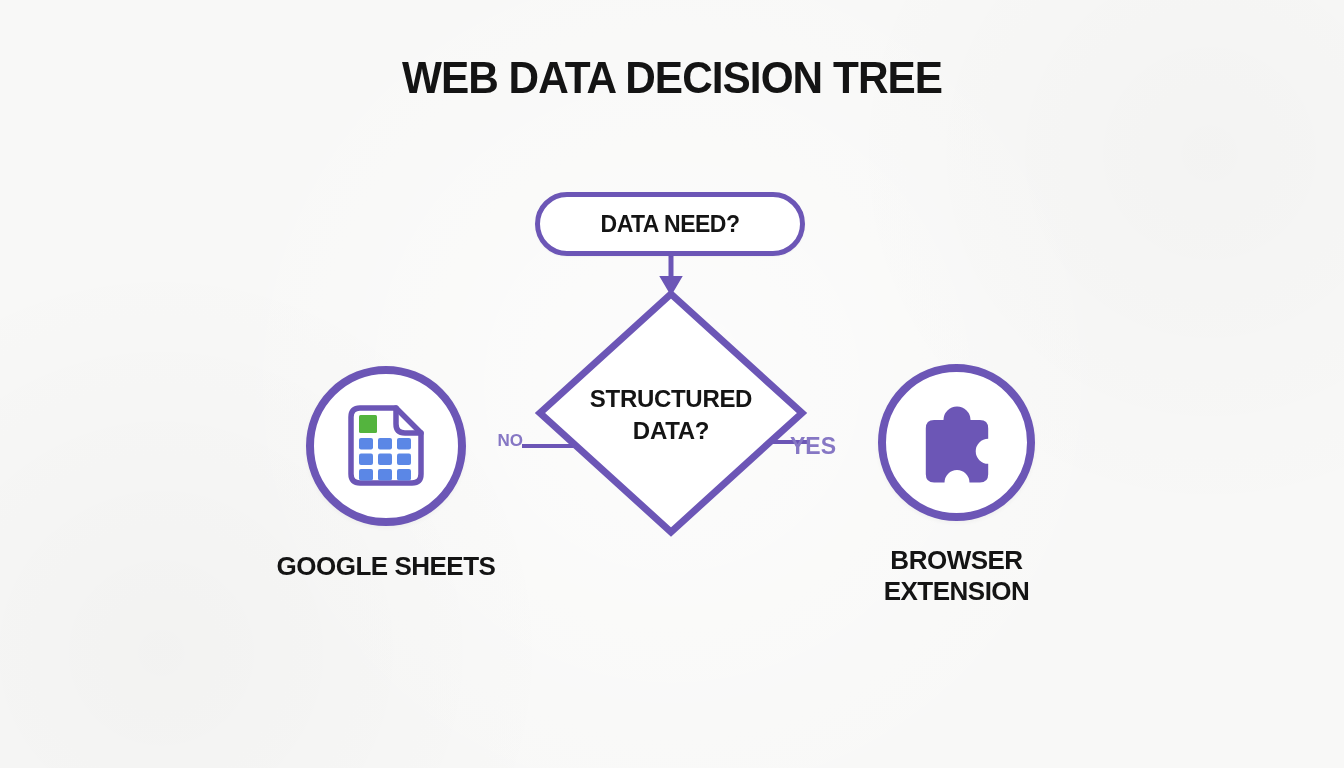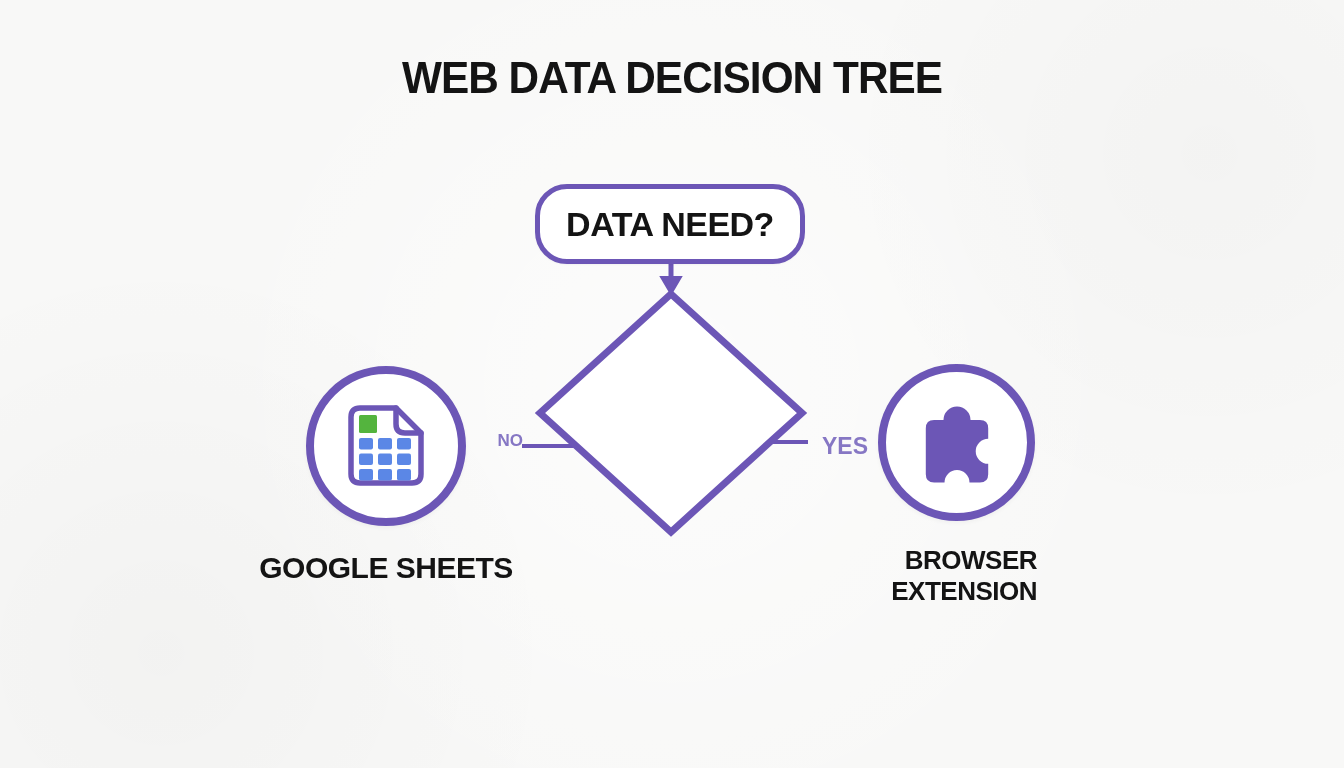--- a/index.html
+++ b/index.html
@@ -22,51 +22,51 @@
     font-family:Liberation Sans, sans-serif;
     color:var(--ink);
   }
   .title {
     position:absolute; top:52px; left:0; width:100%;
     text-align:center; font-size:45px; font-weight:bold;
     letter-spacing:-1px; transform:scaleX(0.94);
     color:var(--ink); white-space:nowrap;
   }
   .start-node {
-    position:absolute; left:535px; top:184px; width:270px; height:80px;
+    position:absolute; left:535px; top:192px; width:270px; height:64px;
     box-sizing:border-box; background:#ffffff;
     border:5px solid var(--accent); border-radius:32px;
     display:flex; align-items:center; justify-content:center;
-    font-size:34px; font-weight:bold; letter-spacing:-0.5px;
+    font-size:23px; font-weight:bold; letter-spacing:-0.5px;
     box-shadow:0 1px 2px rgba(0,0,0,0.04);
   }
   .flow-svg { position:absolute; left:0; top:0; width:1344px; height:768px; }
   .flow-stroke { stroke:var(--accent); }
   .diamond-label {
     position:absolute; left:581px; top:383px; width:180px;
     text-align:center; font-size:24px; font-weight:bold;
     line-height:1.35; letter-spacing:-0.3px; color:var(--ink);
   }
   .edge-label { position:absolute; font-weight:bold; color:var(--edge); }
   .edge-no  { left:458px; top:431px; width:65px; text-align:right; font-size:17px; }
-  .edge-yes { left:790px; top:433px; font-size:23px;margin-left:32px; }
+  .edge-yes { left:790px; top:433px; font-size:23px; }
   .node-circle {
     position:absolute; background:#ffffff; box-sizing:border-box;
     border:8px solid var(--accent); border-radius:50%;
     display:flex; align-items:center; justify-content:center;
     box-shadow:0 2px 4px rgba(0,0,0,0.04);
   }
   .circle-left  { left:306px; top:366px; width:160px; height:160px; }
   .circle-right { left:878px; top:364px; width:157px; height:157px; }
   .node-label {
     position:absolute; text-align:center; font-weight:bold;
     letter-spacing:-0.5px; color:var(--ink);
   }
-  .label-sheets { left:236px; top:551px; width:300px; font-size:30px;text-align:center; }
-  .label-ext    { left:876px; top:545px; width:161px; font-size:26px; line-height:1.18;text-align:right; }
+  .label-sheets { left:236px; top:551px; width:300px; font-size:26px;text-align:center; }
+  .label-ext    { left:876px; top:545px; width:161px; font-size:26px; line-height:1.18; }
   .sheet-outline { fill:#ffffff; stroke:var(--accent); stroke-width:5.5; stroke-linejoin:round; stroke-linecap:round; }
   .sheet-fold    { fill:none; stroke:var(--accent); stroke-width:5.5; stroke-linejoin:round; stroke-linecap:round; }
   .sheet-green   { fill:var(--green); }
   .sheet-cell    { fill:var(--cell); }
   .puzzle-fill   { fill:var(--accent); }
 </style>
 </head>
 <body>
 
 <div class="canvas">
@@ -78,20 +78,21 @@
     <polygon class="flow-stroke" points="671,294 661,277 681,277" fill="#6C56B6" stroke-width="2"></polygon>
     <line class="flow-stroke" x1="522" y1="446" x2="600" y2="446" stroke-width="4"></line>
     <line class="flow-stroke" x1="750" y1="442" x2="808" y2="442" stroke-width="4"></line>
     <polygon class="flow-stroke" points="671,294 802,413 671,532 540,413" fill="#ffffff" stroke-width="7"></polygon>
   </svg>
 
   <div class="start-node">
     <span>DATA NEED?</span>
   </div>
 
+  <div class="diamond-label">STRUCTURED DATA?</div>
 
   <div class="edge-label edge-no">NO</div>
   <div class="edge-label edge-yes">YES</div>
 
   <div class="node-circle circle-left">
     <svg width="80" height="82" viewBox="0 0 80 82" xmlns="http://www.w3.org/2000/svg">
       <path class="sheet-outline" d="M 14 3 H 50 L 75 28 V 69 Q 75 78 66 78 H 14 Q 5 78 5 69 V 12 Q 5 3 14 3 Z"></path>
       <path class="sheet-fold" d="M 50 3 V 19 Q 50 28 59 28 H 75"></path>
       <rect class="sheet-green" x="13" y="10" width="18" height="18" rx="1.5"></rect>
       <rect class="sheet-cell" x="13" y="33" width="14" height="11.5" rx="2"></rect>

